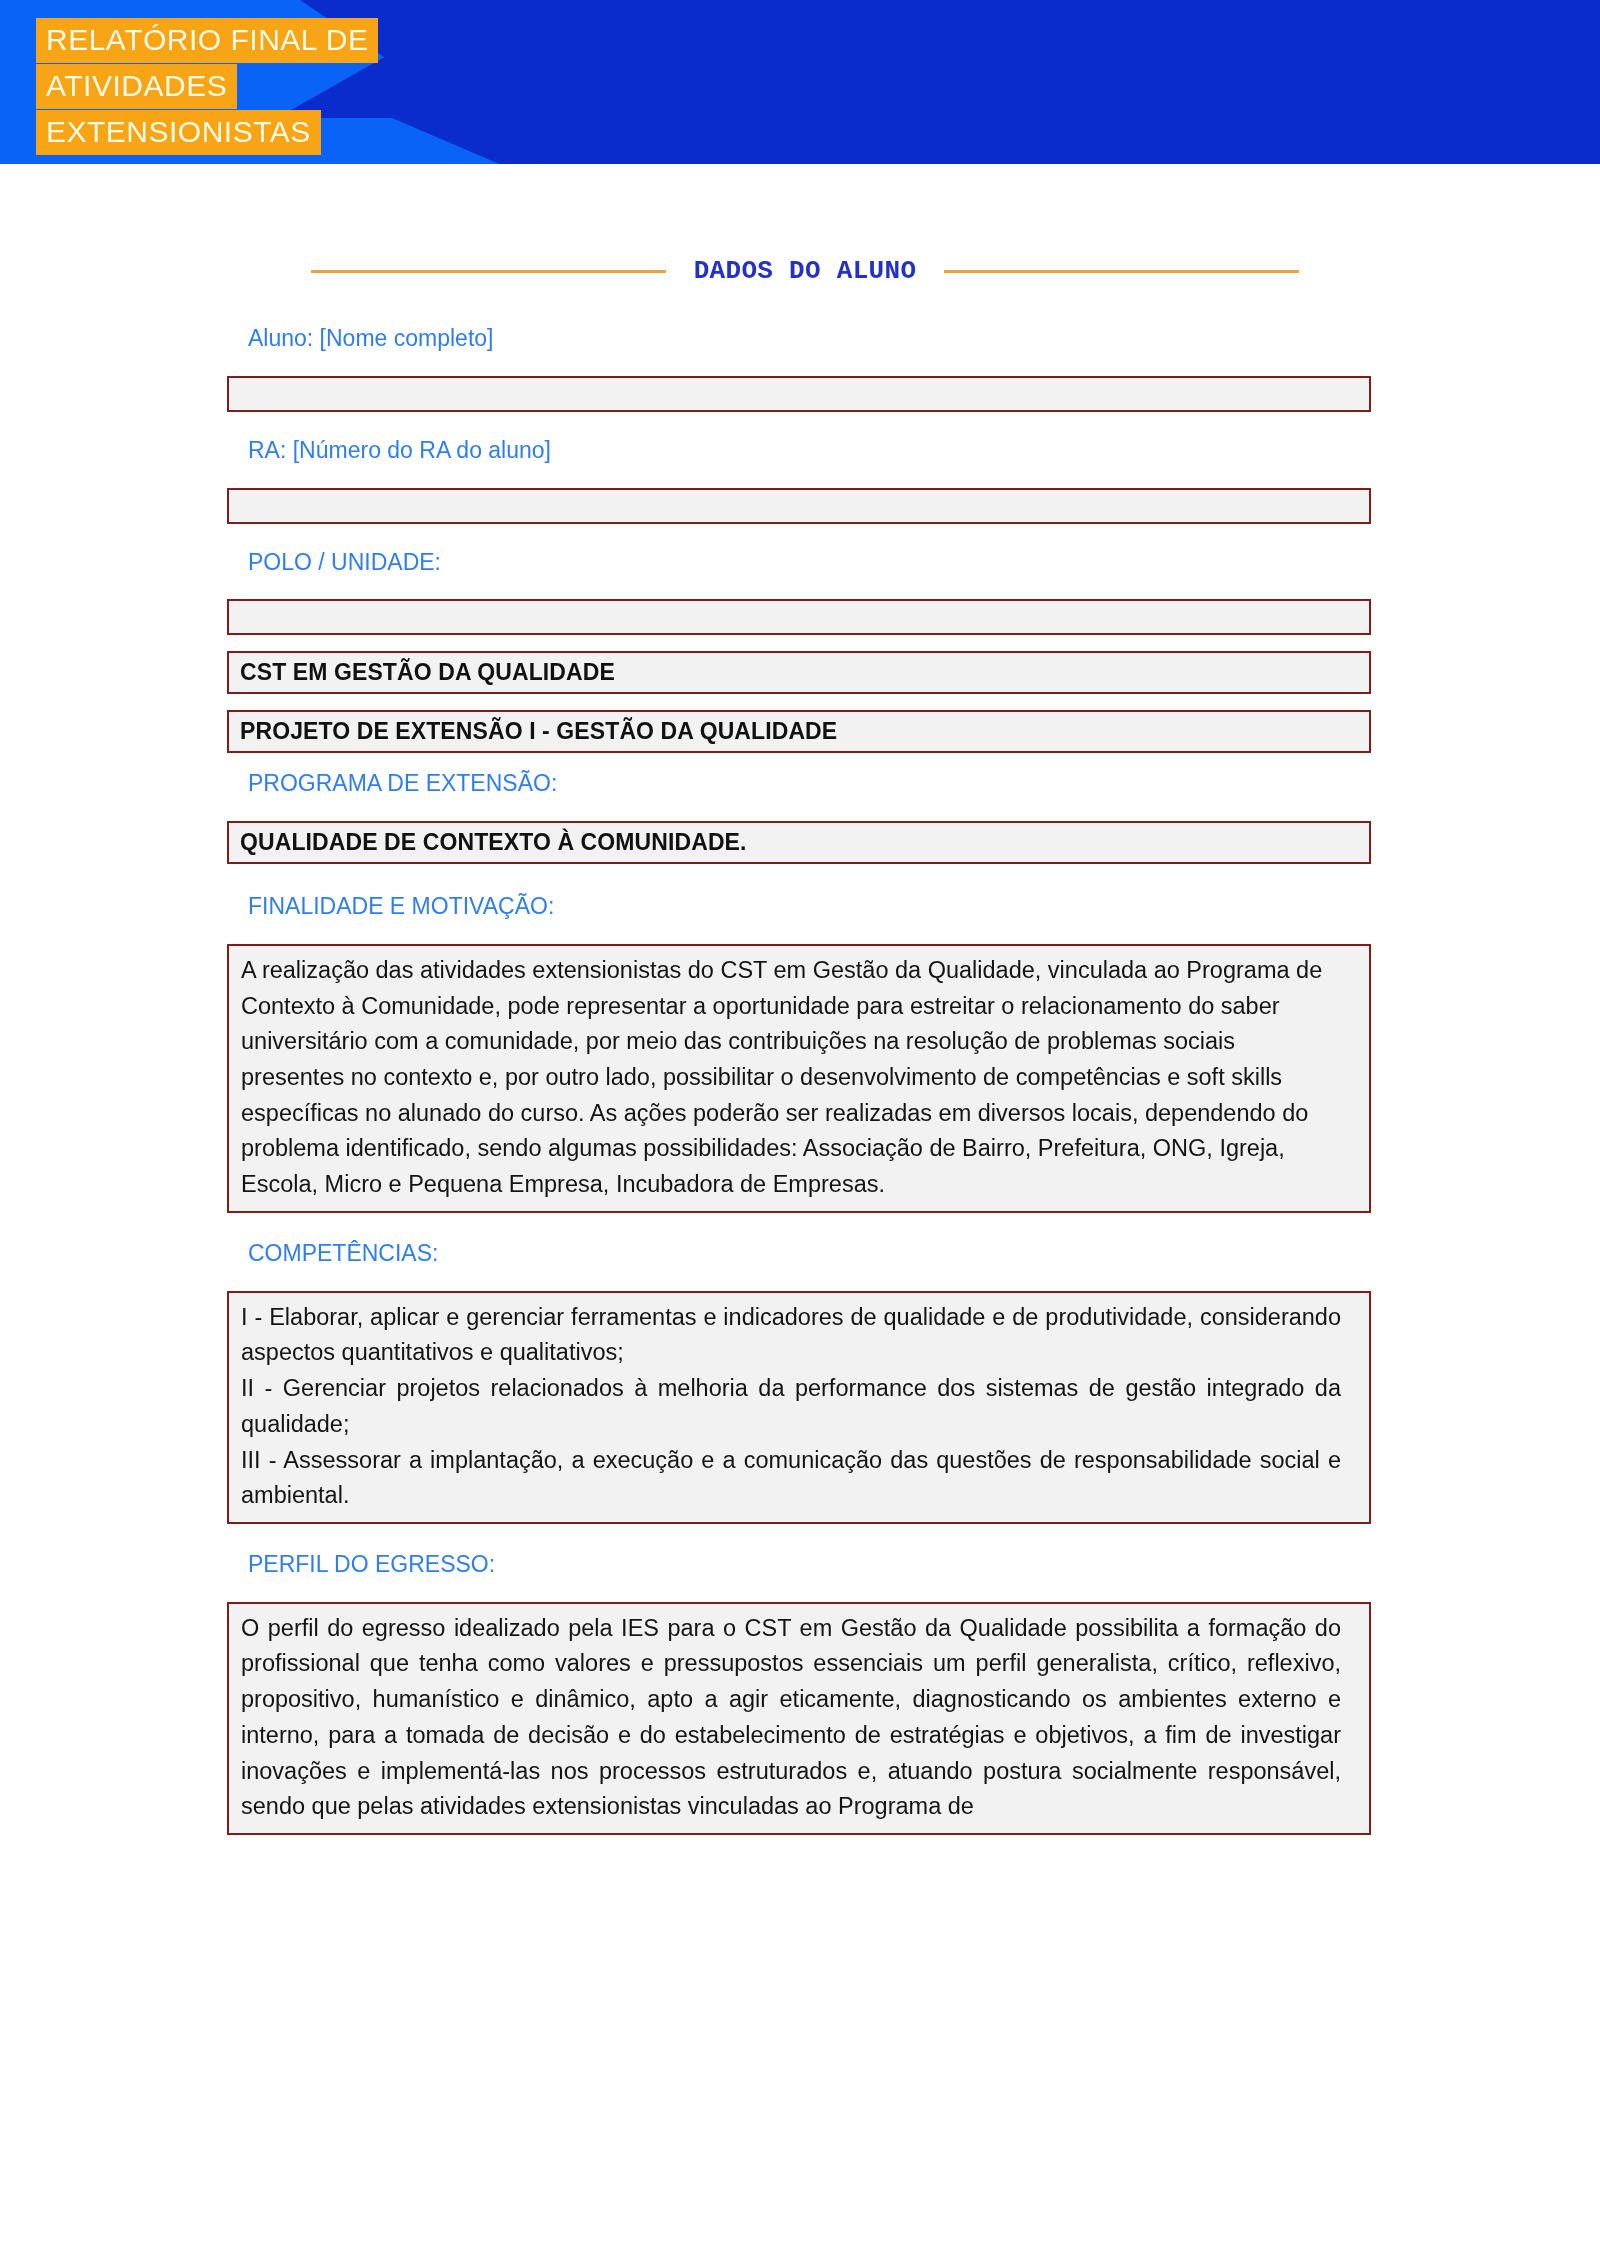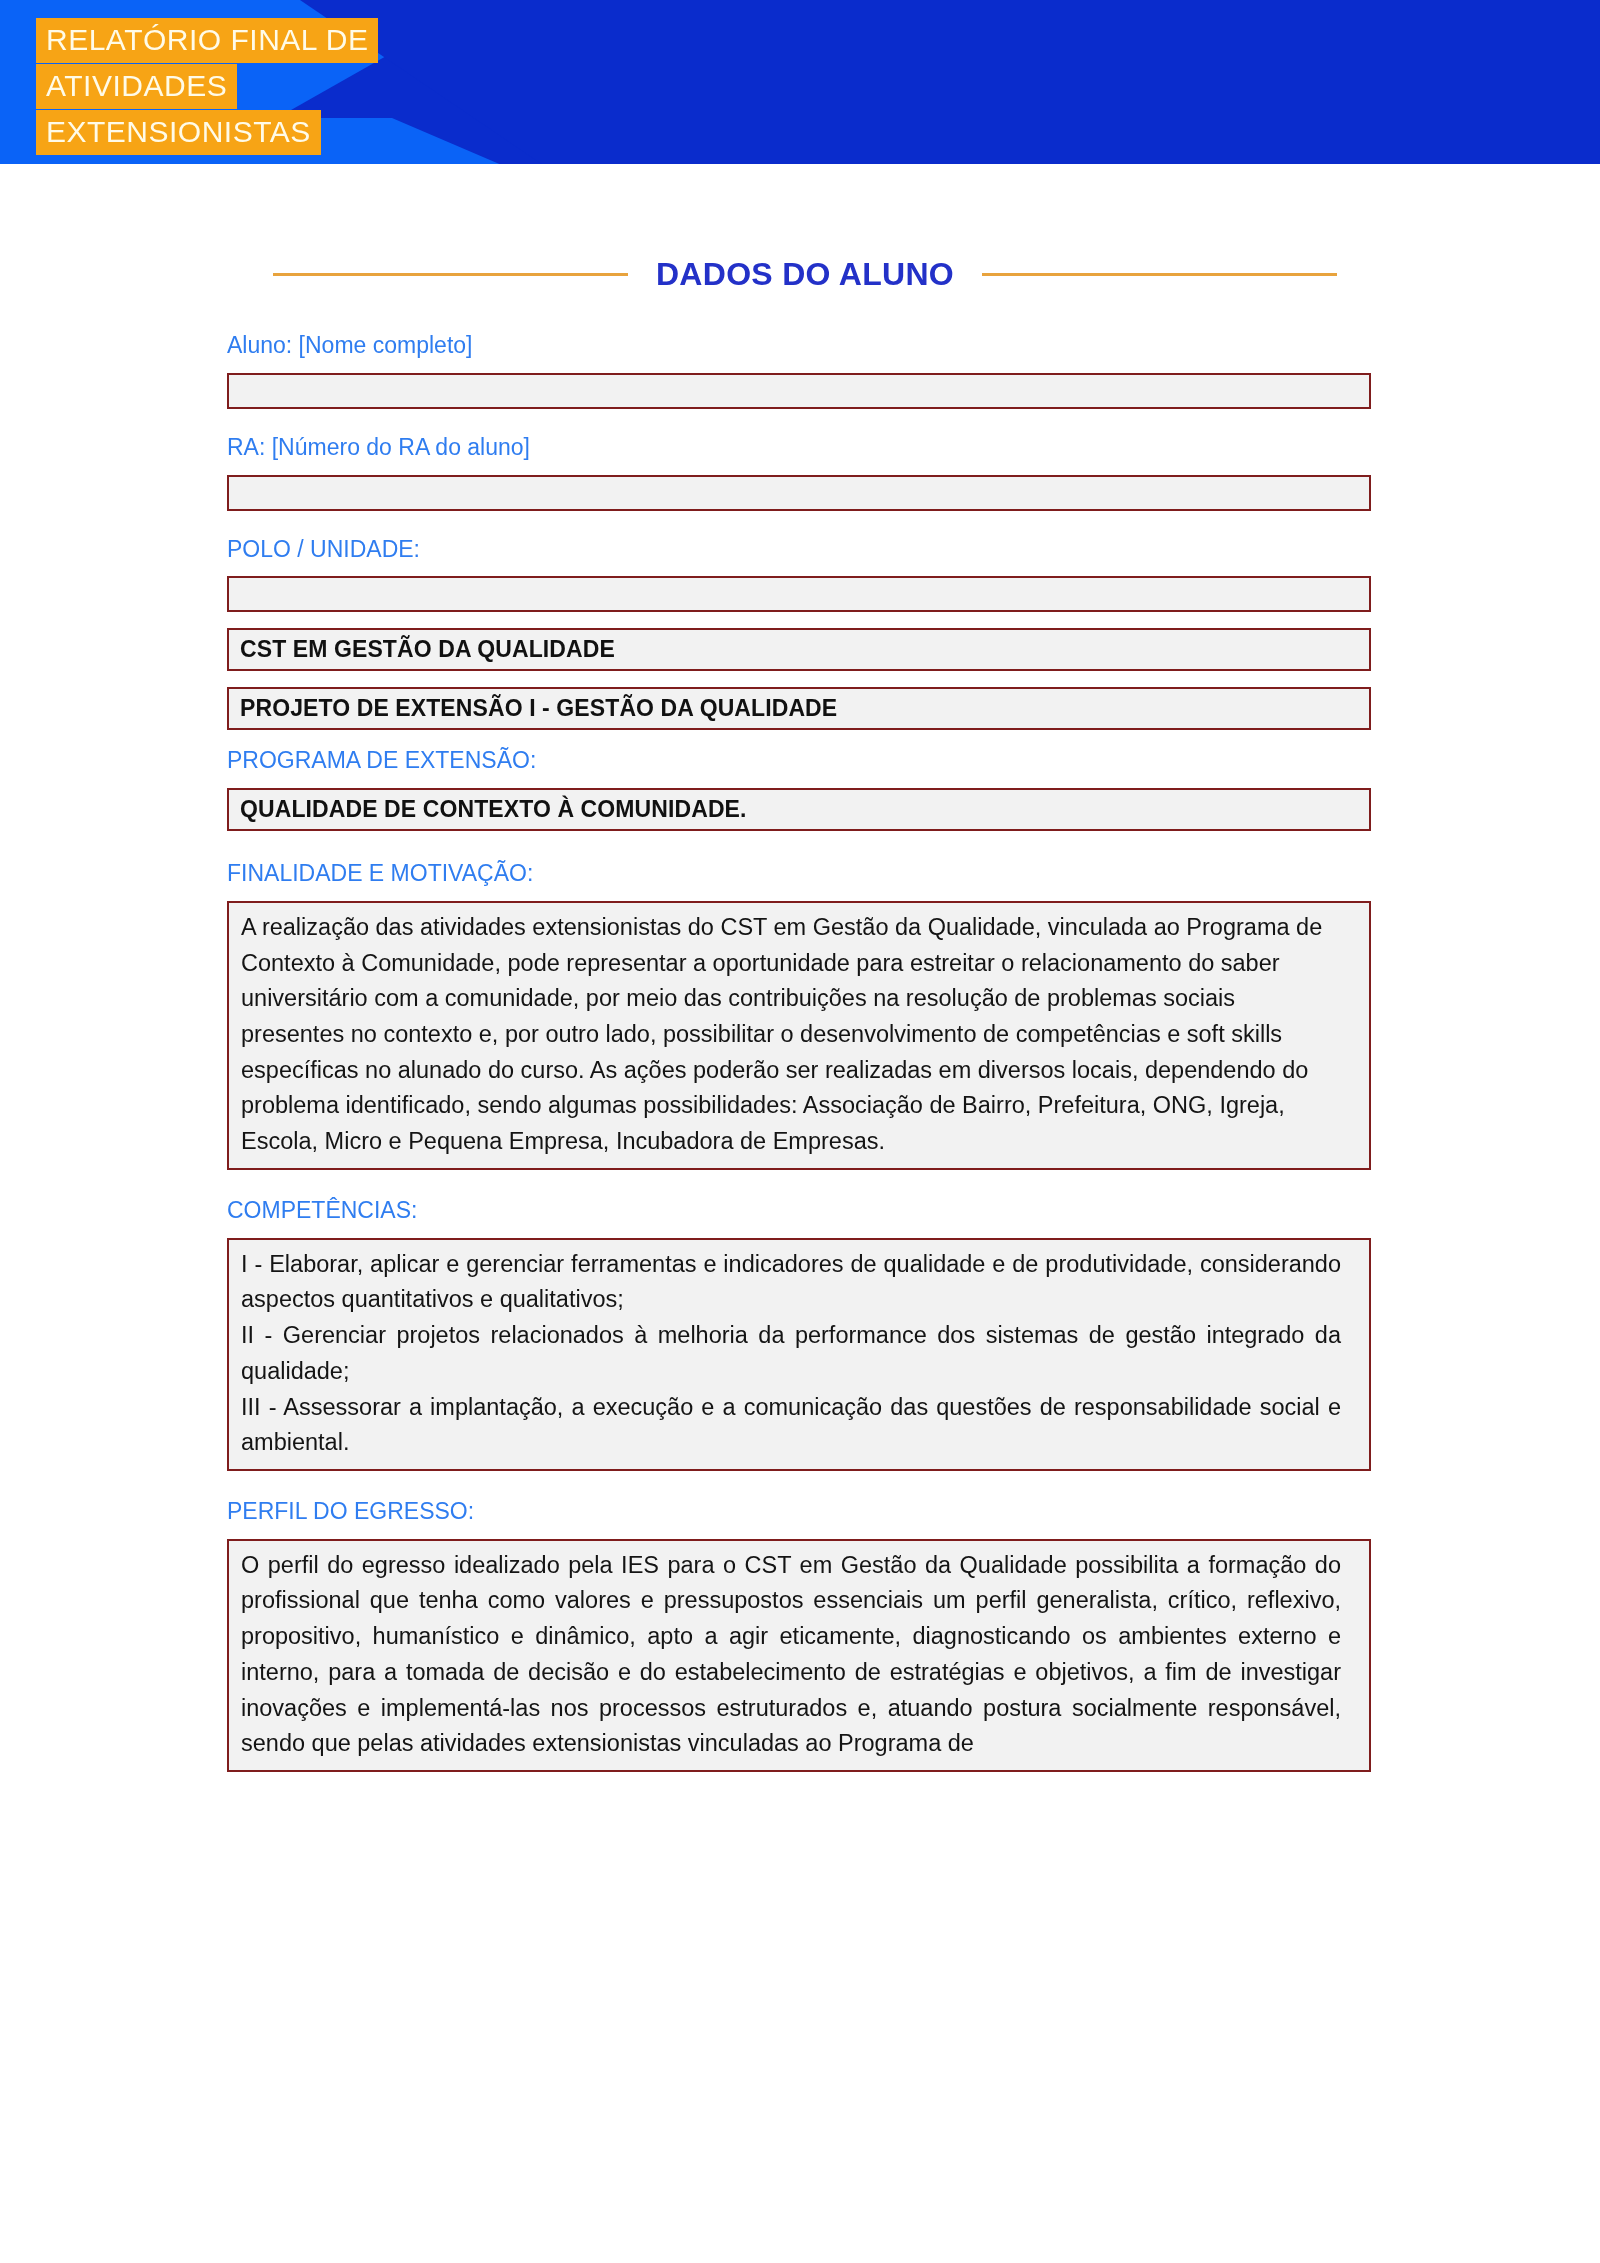--- a/index.html
+++ b/index.html
@@ -97,40 +97,41 @@
   }
   .rule {
     height: 3px;
     background: #e8a33d;
     flex: 1 1 auto;
     max-width: 355px;
   }
   .rule.left { margin-right: 28px; }
   .rule.right { margin-left: 28px; }
   .section-title {
-    font-family: Liberation Sans, sans-serif;
-    font-size: 32px;
+    font-family: Liberation Mono, monospace;
+    font-size: 26px;
     font-weight: bold;
     color: #2331c8;
     letter-spacing: 0.3px;
     white-space: nowrap;
   }
 
   
   .field {
     margin-top: 24px;
   }
   .field.tight { margin-top: 16px; }
   .field-label {
     font-family: "Liberation Sans", sans-serif;
     font-size: 23px;
     color: #2f7df0;
     line-height: 1.25;
-    padding-bottom: 13px;
+    padding-bottom: 23px;
     white-space: nowrap;
+    margin-left: 21px;
   }
   .field-box {
     border: 2px solid #7f1d1d;
     background: #f2f2f2;
     box-sizing: border-box;
     width: 1144px;
     padding: 4px 10px 4px 11px;
   }
   .field-box.empty {
     height: 36px;

